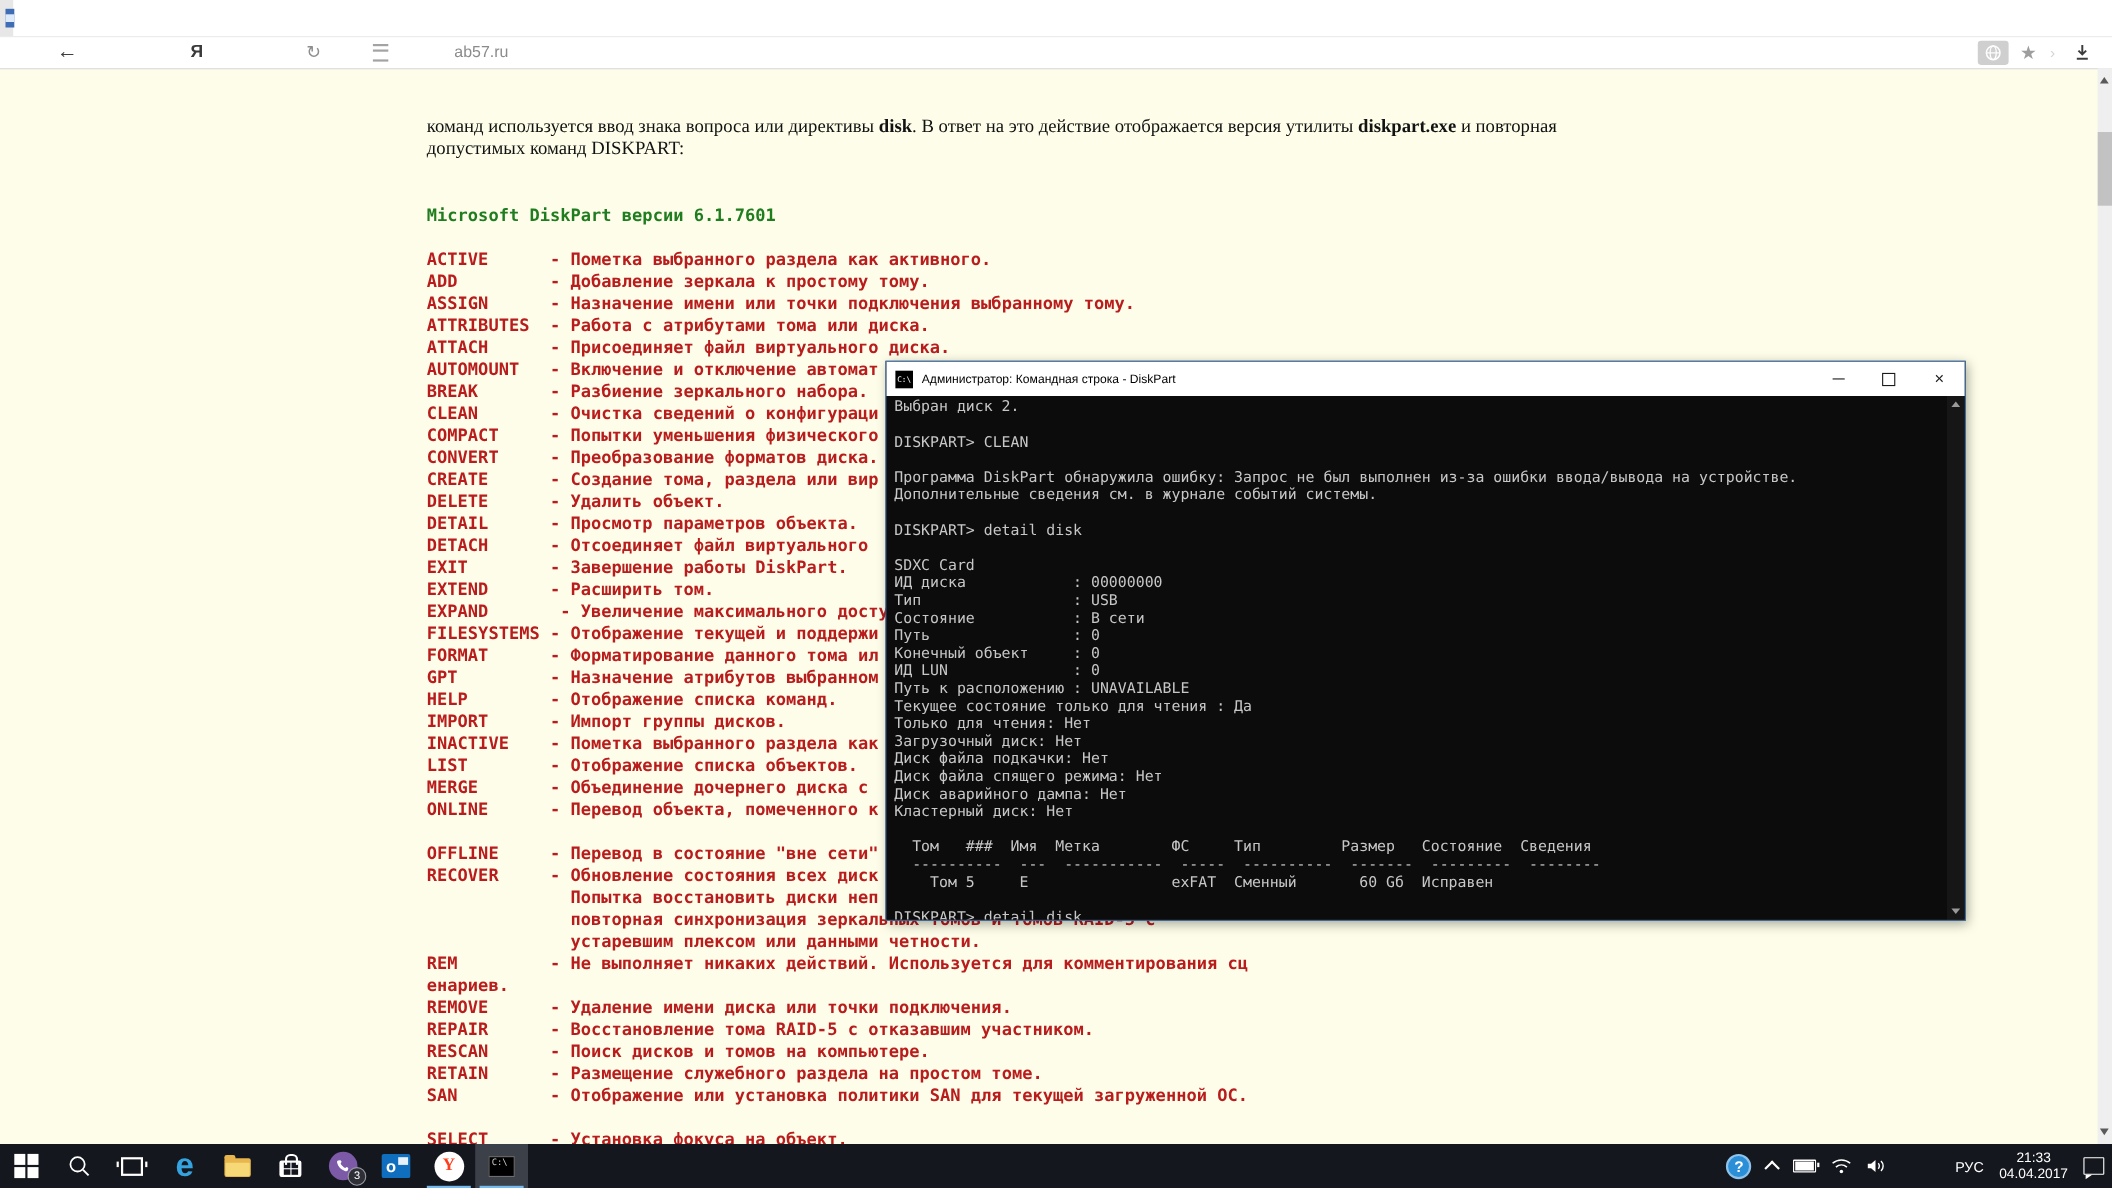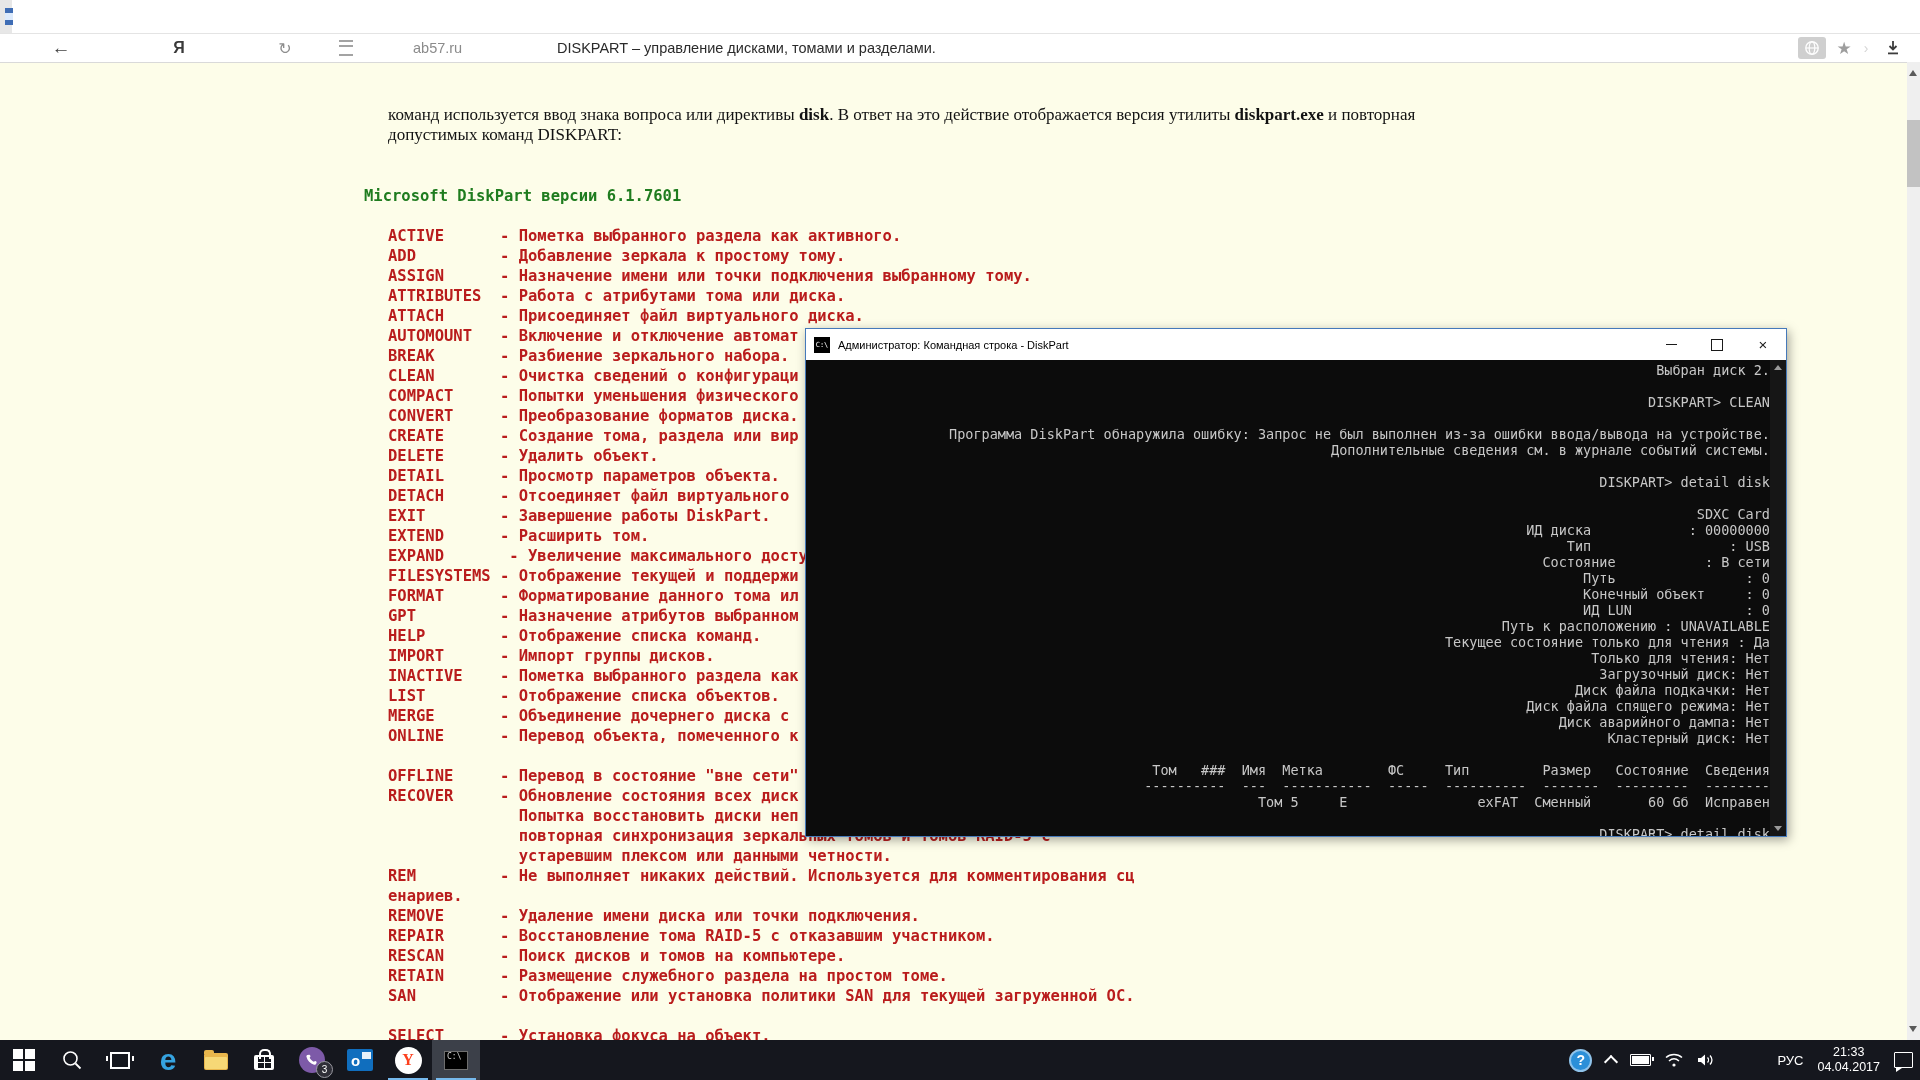--- a/index.html
+++ b/index.html
@@ -22,41 +22,41 @@
   .domain{position:absolute;left:413px;top:0;height:28px;display:flex;align-items:center;font-size:14.5px;color:#8b8b8b;}
   .ptitle{position:absolute;left:557px;top:0;height:28px;display:flex;align-items:center;font-size:14.5px;color:#2b2b2b;}
   .translate-chip{left:1798px;width:28px;height:22px;top:3px;background:#cfcfcf;border-radius:3px;}
   .star{left:1832px;width:24px;font-size:17px;color:#9e9e9e;}
   .sep-chev{left:1860px;width:12px;color:#d5d5d5;font-size:14px;}
   .download{left:1880px;width:26px;}
 
   
   .page{position:absolute;left:0;top:62px;width:1920px;height:978px;background:#fdfde9;z-index:1;}
   .intro{position:absolute;left:388px;top:22px;font-family:"Liberation Serif",serif;font-size:17px;line-height:20.6px;color:#121212;white-space:nowrap;}
-  .green-head{position:absolute;left:364px;top:124px;margin:0;font-family:"DejaVu Sans Mono",monospace;font-weight:bold;font-size:15.5px;line-height:20px;color:#1f7c1f;white-space:pre;}
+  .green-head{position:absolute;left:388px;top:124px;margin:0;font-family:"DejaVu Sans Mono",monospace;font-weight:bold;font-size:15.5px;line-height:20px;color:#1f7c1f;white-space:pre;}
   .green-pre{position:absolute;left:388px;top:164px;margin:0;font-family:"DejaVu Sans Mono",monospace;font-weight:bold;font-size:15.5px;line-height:20px;color:#b91c1c;white-space:pre;}
 
   
   .pg-scroll{position:absolute;left:1907px;top:62px;width:13px;height:978px;background:#efefef;z-index:3;}
   .pg-up{position:absolute;left:2px;top:8px;width:0;height:0;border-left:4.5px solid transparent;border-right:4.5px solid transparent;border-bottom:6px solid #5a5a5a;}
   .pg-down{position:absolute;left:2px;bottom:8px;width:0;height:0;border-left:4.5px solid transparent;border-right:4.5px solid transparent;border-top:6px solid #5a5a5a;}
   .pg-thumb{position:absolute;left:0;top:58px;width:13px;height:67px;background:#c2c2c2;}
 
   
   .console{position:absolute;left:805px;top:328px;width:980px;height:507px;z-index:5;border:1px solid #4579ba;box-shadow:2px 3px 10px rgba(0,0,0,.35);background:#0c0c0c;}
   .con-titlebar{position:absolute;left:0;top:0;width:100%;height:31px;background:#ffffff;display:flex;align-items:center;}
   .con-ico{width:16px;height:16px;background:#000;margin-left:8px;color:#fff;font-family:"DejaVu Sans Mono",monospace;font-size:7px;line-height:16px;text-align:center;}
   .con-title{margin-left:8px;font-size:11px;color:#000;}
   .con-btns{position:absolute;right:0;top:0;height:31px;display:flex;}
   .con-btn{width:46px;height:31px;display:flex;align-items:center;justify-content:center;}
   .glyph-min{width:11px;height:1px;background:#1a1a1a;}
   .glyph-max{width:10px;height:10px;border:1px solid #1a1a1a;}
   .glyph-close{font-size:15px;color:#1a1a1a;line-height:1;}
   .con-body{position:absolute;left:0;top:31px;right:16px;bottom:0;overflow:hidden;background:#0c0c0c;}
-  .con-pre{margin:0;padding:2px 0 0 7px;font-family:"DejaVu Sans Mono",monospace;font-size:13.5px;line-height:16px;color:#c7c7c7;white-space:pre;text-align:right;}
+  .con-pre{margin:0;padding:2px 0 0 7px;font-family:"DejaVu Sans Mono",monospace;font-size:13.5px;line-height:16px;color:#c7c7c7;white-space:pre;}
   .con-scroll{position:absolute;right:0;top:31px;width:16px;bottom:0;background:#161616;}
   .cs-up{position:absolute;left:4px;top:5px;width:0;height:0;border-left:4px solid transparent;border-right:4px solid transparent;border-bottom:5px solid #9a9a9a;}
   .cs-down{position:absolute;left:4px;bottom:5px;width:0;height:0;border-left:4px solid transparent;border-right:4px solid transparent;border-top:5px solid #9a9a9a;}
 
   
   .taskbar{position:absolute;left:0;top:1040px;width:1920px;height:40px;background:#15171e;z-index:10;display:flex;align-items:center;}
   .tb-btn{width:48px;height:40px;display:flex;align-items:center;justify-content:center;position:relative;flex:0 0 auto;}
   .tb-btn.running::after{content:"";position:absolute;left:4px;bottom:0;width:40px;height:2px;background:#76b9ed;}
   .tb-btn.activewin{background:#3c4049;}
   .winlogo{display:grid;grid-template-columns:10px 10px;grid-template-rows:10px 10px;gap:2px;}
@@ -108,21 +108,20 @@
     <div class="tb-ic ylogo">
         <span>Я</span>
       </div>
     <div class="tb-ic reload">
         <span>↻</span>
       </div>
     <div class="tb-ic reader">
         <span class="reader-glyph"></span>
       </div>
     <div class="domain">ab57.ru</div>
-    <div class="ptitle">DISKPART – управление дисками, томами и разделами.</div>
     <div class="tb-ic translate-chip">
       <svg width="16" height="16" viewBox="0 0 16 16">
         <circle cx="8" cy="8" r="6.2" fill="none" stroke="#fdfdfd" stroke-width="1.4"></circle>
         <ellipse cx="8" cy="8" rx="2.8" ry="6.2" fill="none" stroke="#fdfdfd" stroke-width="1.2"></ellipse>
         <line x1="1.8" y1="8" x2="14.2" y2="8" stroke="#fdfdfd" stroke-width="1.2"></line>
       </svg>
     </div>
     <div class="tb-ic star">
         <span>★</span>
       </div>

